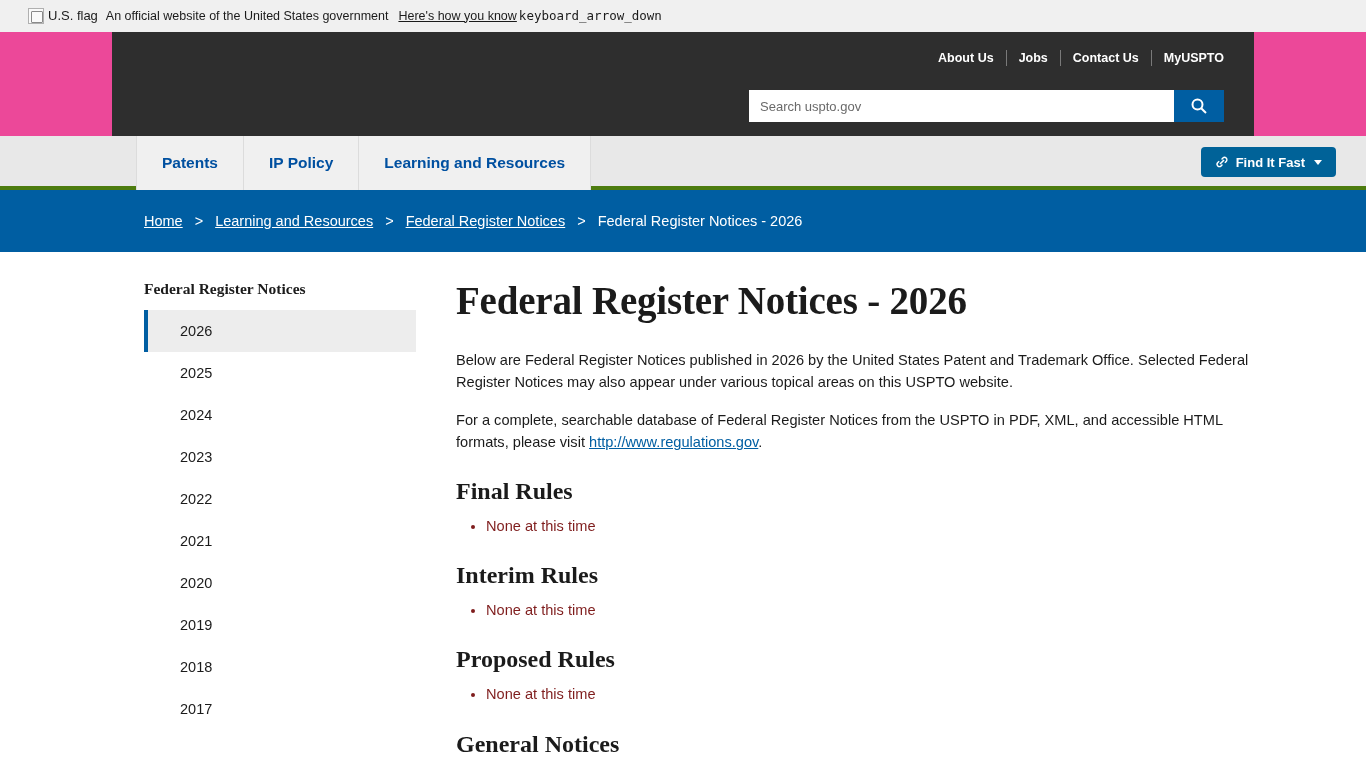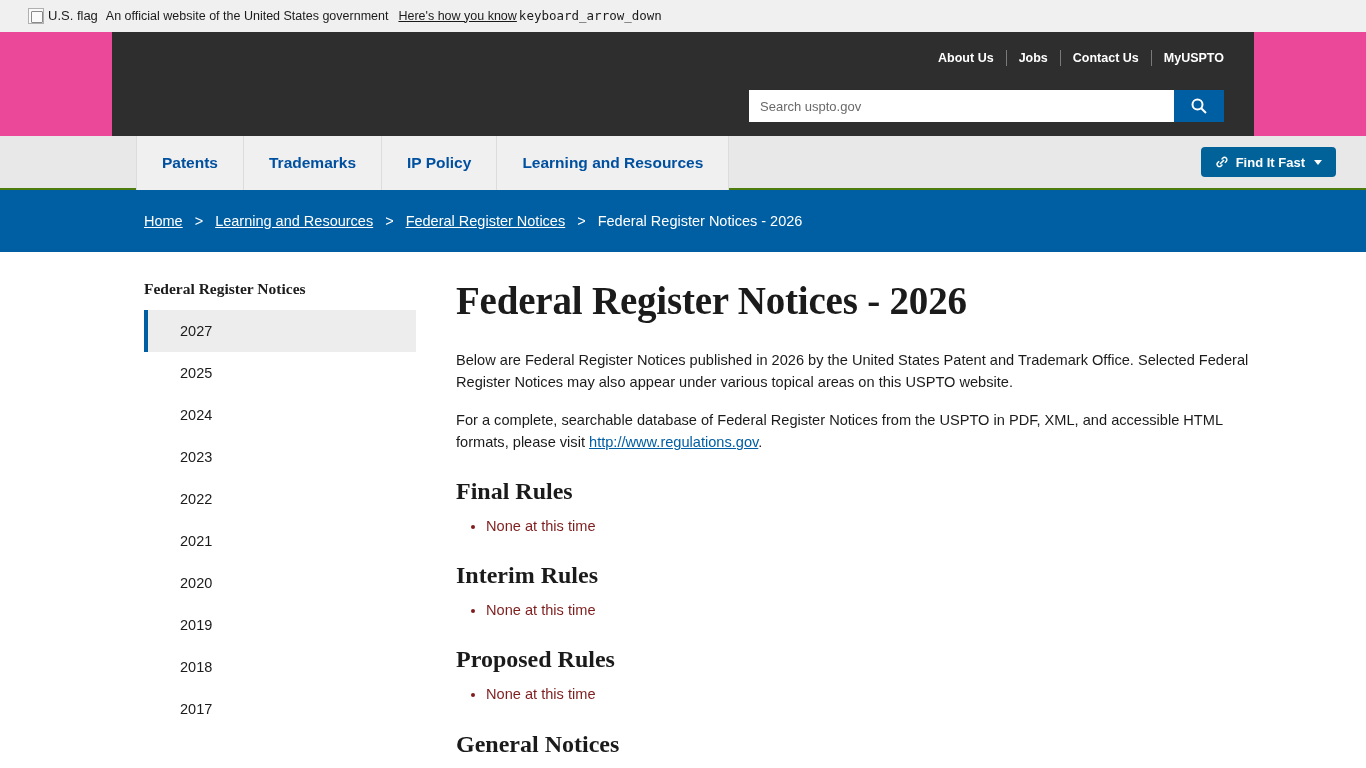--- a/index.html
+++ b/index.html
@@ -127,21 +127,21 @@
     align-items: center;
     justify-content: center;
     cursor: pointer;
   }
 
   
   .mainnav-wrap {
     height: 54px;
     background: #e8e8e8;
     position: relative;
-    border-bottom: 2px solid #4d7c0f;
+    border-bottom: 4px solid #4d7c0f;
   }
   .mainnav {
     position: absolute;
     left: 136px;
     top: 0;
     height: 54px;
     display: flex;
     background: #f0f0f0;
   }
   .mainnav-item {
@@ -304,21 +304,20 @@
         </svg>
       </button>
     </div>
 
   </div>
 </div>
 
 <div class="mainnav-wrap">
   <div class="mainnav">
     <div class="mainnav-item">Patents</div>
-    <div class="mainnav-item">Trademarks</div>
     <div class="mainnav-item">IP Policy</div>
     <div class="mainnav-item">Learning and Resources</div>
   </div>
 
   <div class="find-it-fast">
     <svg width="14" height="14" viewBox="0 0 14 14" aria-hidden="true">
       <path d="M5 9l4-4" stroke="#ffffff" stroke-width="1.6" fill="none"></path>
       <path d="M4.2 6.2L2.8 7.6a2.3 2.3 0 003.3 3.3l1.3-1.3" stroke="#ffffff" stroke-width="1.4" fill="none"></path>
       <path d="M9.8 7.8l1.4-1.4a2.3 2.3 0 00-3.3-3.3L6.6 4.4" stroke="#ffffff" stroke-width="1.4" fill="none"></path>
     </svg>
@@ -335,21 +334,21 @@
   <a href="#">Federal Register Notices</a>
   <span class="crumb-sep">&gt;</span>
   <span class="crumb-current">Federal Register Notices - 2026</span>
 </div>
 
 <div class="content-area">
 
   <div class="sidebar">
     <div class="sidebar-title">Federal Register Notices</div>
     <ul class="side-list">
-      <li class="side-item active">2027</li>
+      <li class="side-item active">2026</li>
       <li class="side-item">2025</li>
       <li class="side-item">2024</li>
       <li class="side-item">2023</li>
       <li class="side-item">2022</li>
       <li class="side-item">2021</li>
       <li class="side-item">2020</li>
       <li class="side-item">2019</li>
       <li class="side-item">2018</li>
       <li class="side-item">2017</li>
     </ul>

